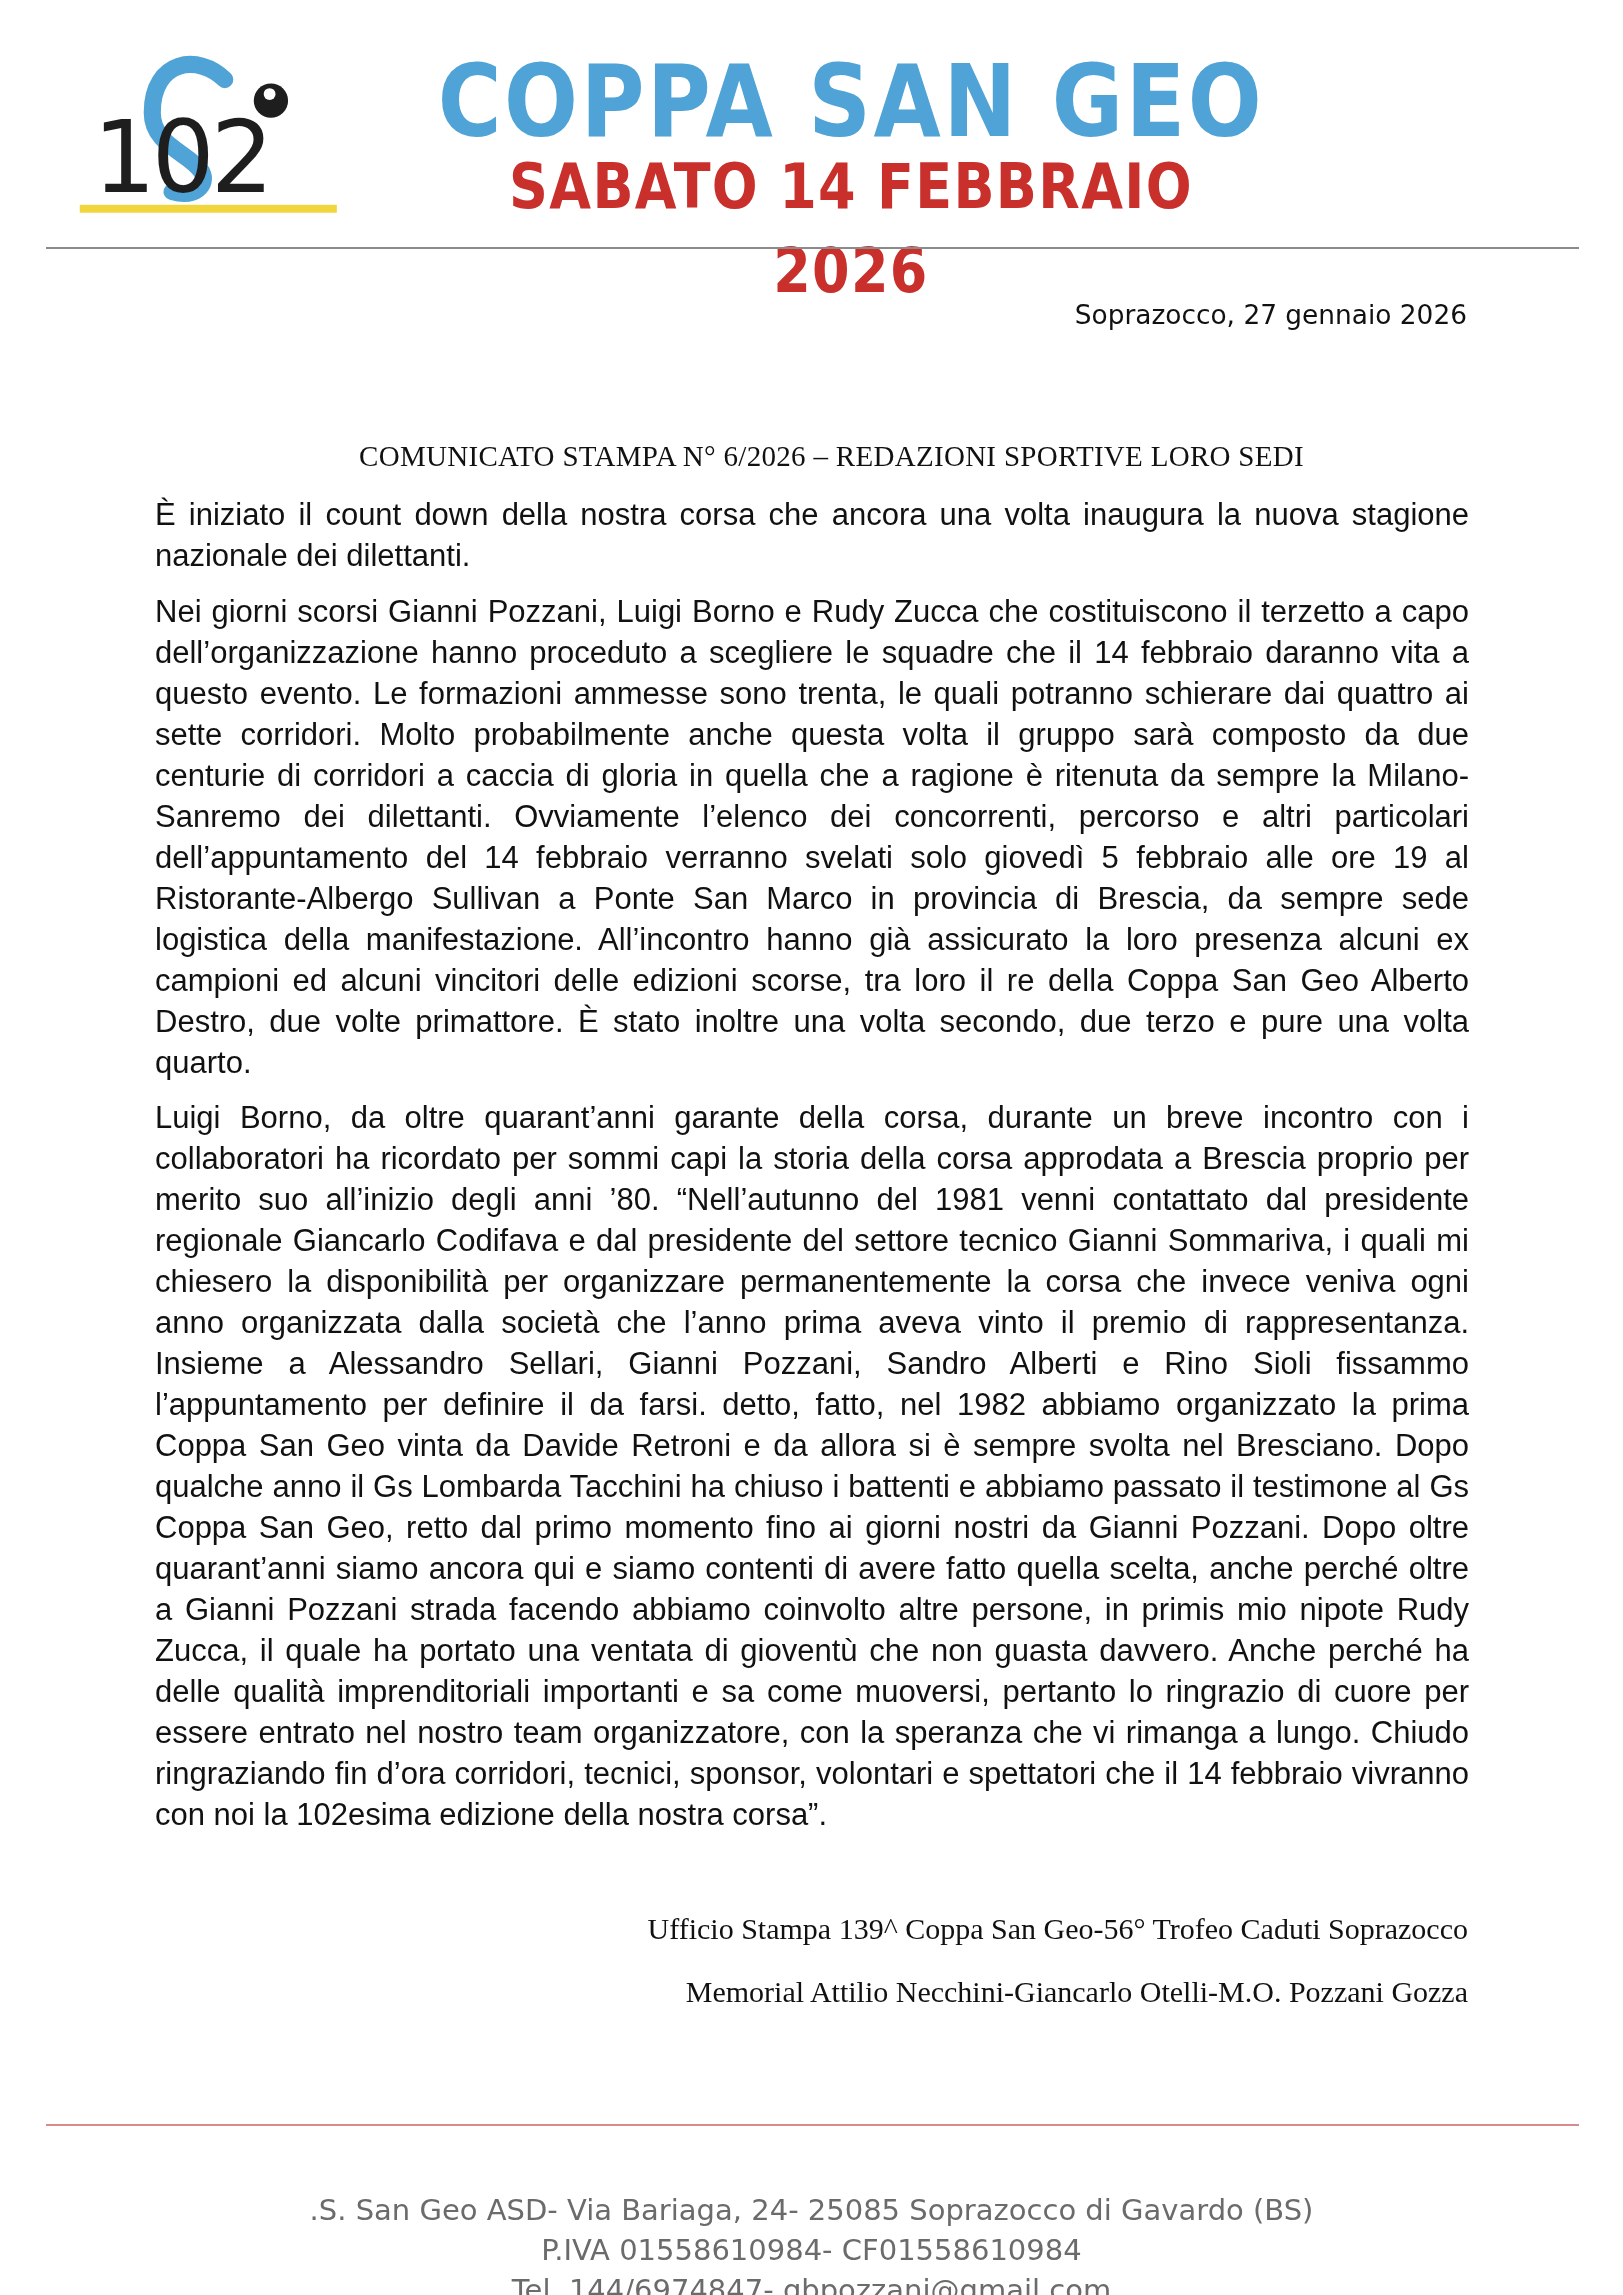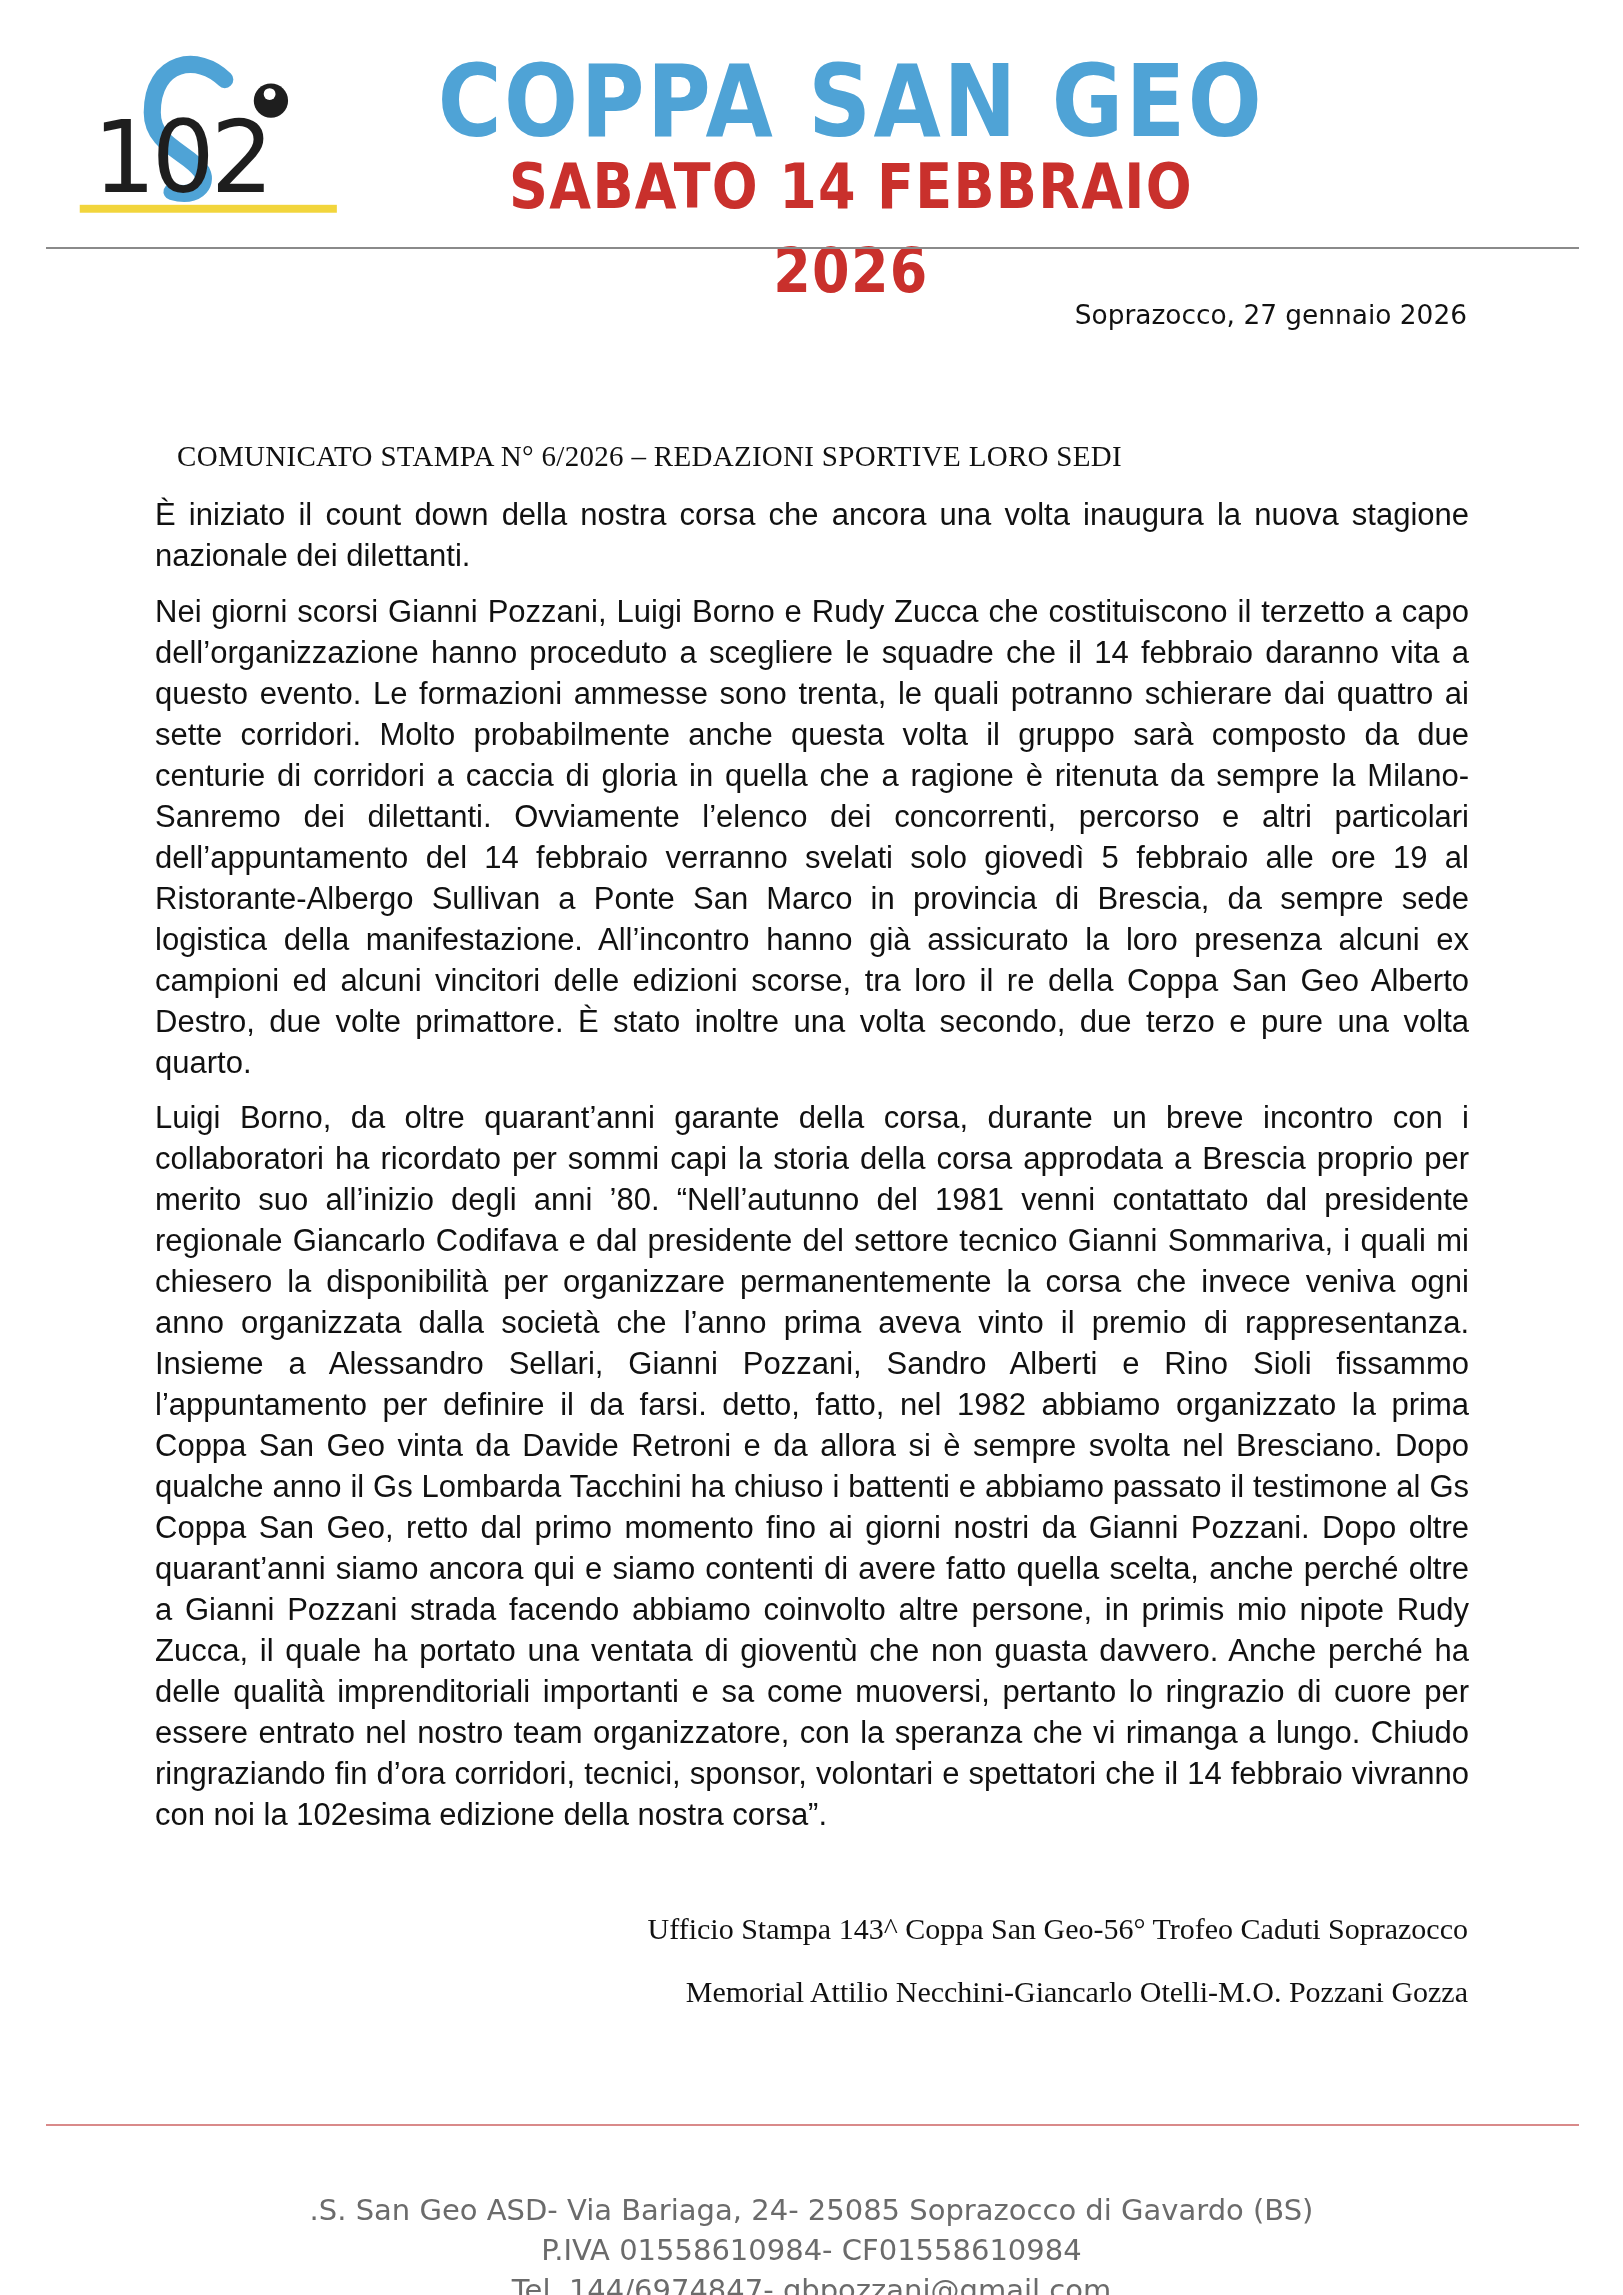--- a/index.html
+++ b/index.html
@@ -9,21 +9,21 @@
   
   .logo-left { position:absolute; left:73px; top:40px; width:264px; height:178px; }
   .title-block { position:absolute; left:428px; top:53px; width:846px; text-align:center; }
   .title-main { font-family:"DejaVu Sans", sans-serif; font-weight:bold; font-size:87px; color:#4fa3d6; letter-spacing:2.6px; line-height:99px; transform:scaleY(1.15); transform-origin:center; }
   .title-date { font-family:"DejaVu Sans", sans-serif; font-weight:bold; font-size:54px; color:#c9302c; letter-spacing:1.3px; line-height:73px; margin-top:4px; transform:scaleY(1.15); }
   .logo-right { position:absolute; left:1362px; top:40px; width:182px; height:198px; }
   .header-rule { position:absolute; left:46px; top:247px; width:1533px; height:2px; background:#8a8a8a; }
 
   
   .date-line { position:absolute; right:156px; top:299px; font-family:"DejaVu Sans", sans-serif; font-size:26.4px; color:#111; }
-  .heading { position:absolute; left:4px; width:1291px; top:440px; text-align:center; font-family:"Liberation Serif", serif; font-size:29px; color:#111; letter-spacing:0.3px; }
+  .heading { position:absolute; left:13px; width:1291px; top:440px; text-align:right; font-family:"Liberation Serif", serif; font-size:29px; color:#111; letter-spacing:0.3px; }
   .body-text { position:absolute; left:155px; width:1314px; top:494px; font-family:Liberation Sans, sans-serif; font-size:31px; line-height:41px; color:#111; text-align:justify; }
   .body-text p { margin:0 0 14.5px 0; }
   .signature { position:absolute; right:155px; top:1897px; text-align:right; font-family:"Liberation Serif", serif; font-size:30px; color:#111; line-height:63px; }
 
   
   .footer-rule { position:absolute; left:46px; top:2124px; width:1533px; height:2px; background:#d98a8a; }
   .footer { position:absolute; left:0; width:1623px; top:2149px; text-align:center; font-family:"DejaVu Sans", sans-serif; font-size:29px; line-height:40px; color:#6b6b6b;margin-top:41px; }
 </style>
 </head>
 <body>
@@ -52,21 +52,21 @@
 
   <div class="heading">COMUNICATO STAMPA N° 6/2026 – REDAZIONI SPORTIVE LORO SEDI</div>
 
   <div class="body-text">
     <p>È iniziato il count down della nostra corsa che ancora una volta inaugura la nuova stagione nazionale dei dilettanti.</p>
     <p>Nei giorni scorsi Gianni Pozzani, Luigi Borno e Rudy Zucca che costituiscono il terzetto a capo dell’organizzazione hanno proceduto a scegliere le squadre che il 14 febbraio daranno vita a questo evento. Le formazioni ammesse sono trenta, le quali potranno schierare dai quattro ai sette corridori. Molto probabilmente anche questa volta il gruppo sarà composto da due centurie di corridori a caccia di gloria in quella che a ragione è ritenuta da sempre la Milano-Sanremo dei dilettanti. Ovviamente l’elenco dei concorrenti, percorso e altri particolari dell’appuntamento del 14 febbraio verranno svelati solo giovedì 5 febbraio alle ore 19 al Ristorante-Albergo Sullivan a Ponte San Marco in provincia di Brescia, da sempre sede logistica della manifestazione. All’incontro hanno già assicurato la loro presenza alcuni ex campioni ed alcuni vincitori delle edizioni scorse, tra loro il re della Coppa San Geo Alberto Destro, due volte primattore. È stato inoltre una volta secondo, due terzo e pure una volta quarto.</p>
     <p>Luigi Borno, da oltre quarant’anni garante della corsa, durante un breve incontro con i collaboratori ha ricordato per sommi capi la storia della corsa approdata a Brescia proprio per merito suo all’inizio degli anni ’80. “Nell’autunno del 1981 venni contattato dal presidente regionale Giancarlo Codifava e dal presidente del settore tecnico Gianni Sommariva, i quali mi chiesero la disponibilità per organizzare permanentemente la corsa che invece veniva ogni anno organizzata dalla società che l’anno prima aveva vinto il premio di rappresentanza. Insieme a Alessandro Sellari, Gianni Pozzani, Sandro Alberti e Rino Sioli fissammo l’appuntamento per definire il da farsi. detto, fatto, nel 1982 abbiamo organizzato la prima Coppa San Geo vinta da Davide Retroni e da allora si è sempre svolta nel Bresciano. Dopo qualche anno il Gs Lombarda Tacchini ha chiuso i battenti e abbiamo passato il testimone al Gs Coppa San Geo, retto dal primo momento fino ai giorni nostri da Gianni Pozzani. Dopo oltre quarant’anni siamo ancora qui e siamo contenti di avere fatto quella scelta, anche perché oltre a Gianni Pozzani strada facendo abbiamo coinvolto altre persone, in primis mio nipote Rudy Zucca, il quale ha portato una ventata di gioventù che non guasta davvero. Anche perché ha delle qualità imprenditoriali importanti e sa come muoversi, pertanto lo ringrazio di cuore per essere entrato nel nostro team organizzatore, con la speranza che vi rimanga a lungo. Chiudo ringraziando fin d’ora corridori, tecnici, sponsor, volontari e spettatori che il 14 febbraio vivranno con noi la 102esima edizione della nostra corsa”.</p>
   </div>
 
   <div class="signature">
-    <div>Ufficio Stampa 143^ Coppa San Geo-56° Trofeo Caduti Soprazocco</div>
+    <div>Ufficio Stampa 139^ Coppa San Geo-56° Trofeo Caduti Soprazocco</div>
     <div>Memorial Attilio Necchini-Giancarlo Otelli-M.O. Pozzani Gozza</div>
   </div>
 
   <div class="footer-rule"></div>
 
   <div class="footer">
     <div>.S. San Geo ASD- Via Bariaga, 24- 25085 Soprazocco di Gavardo (BS)</div>
     <div>P.IVA 01558610984- CF01558610984</div>
     <div>Tel. 144/6974847- gbpozzani@gmail.com</div>
   </div>

